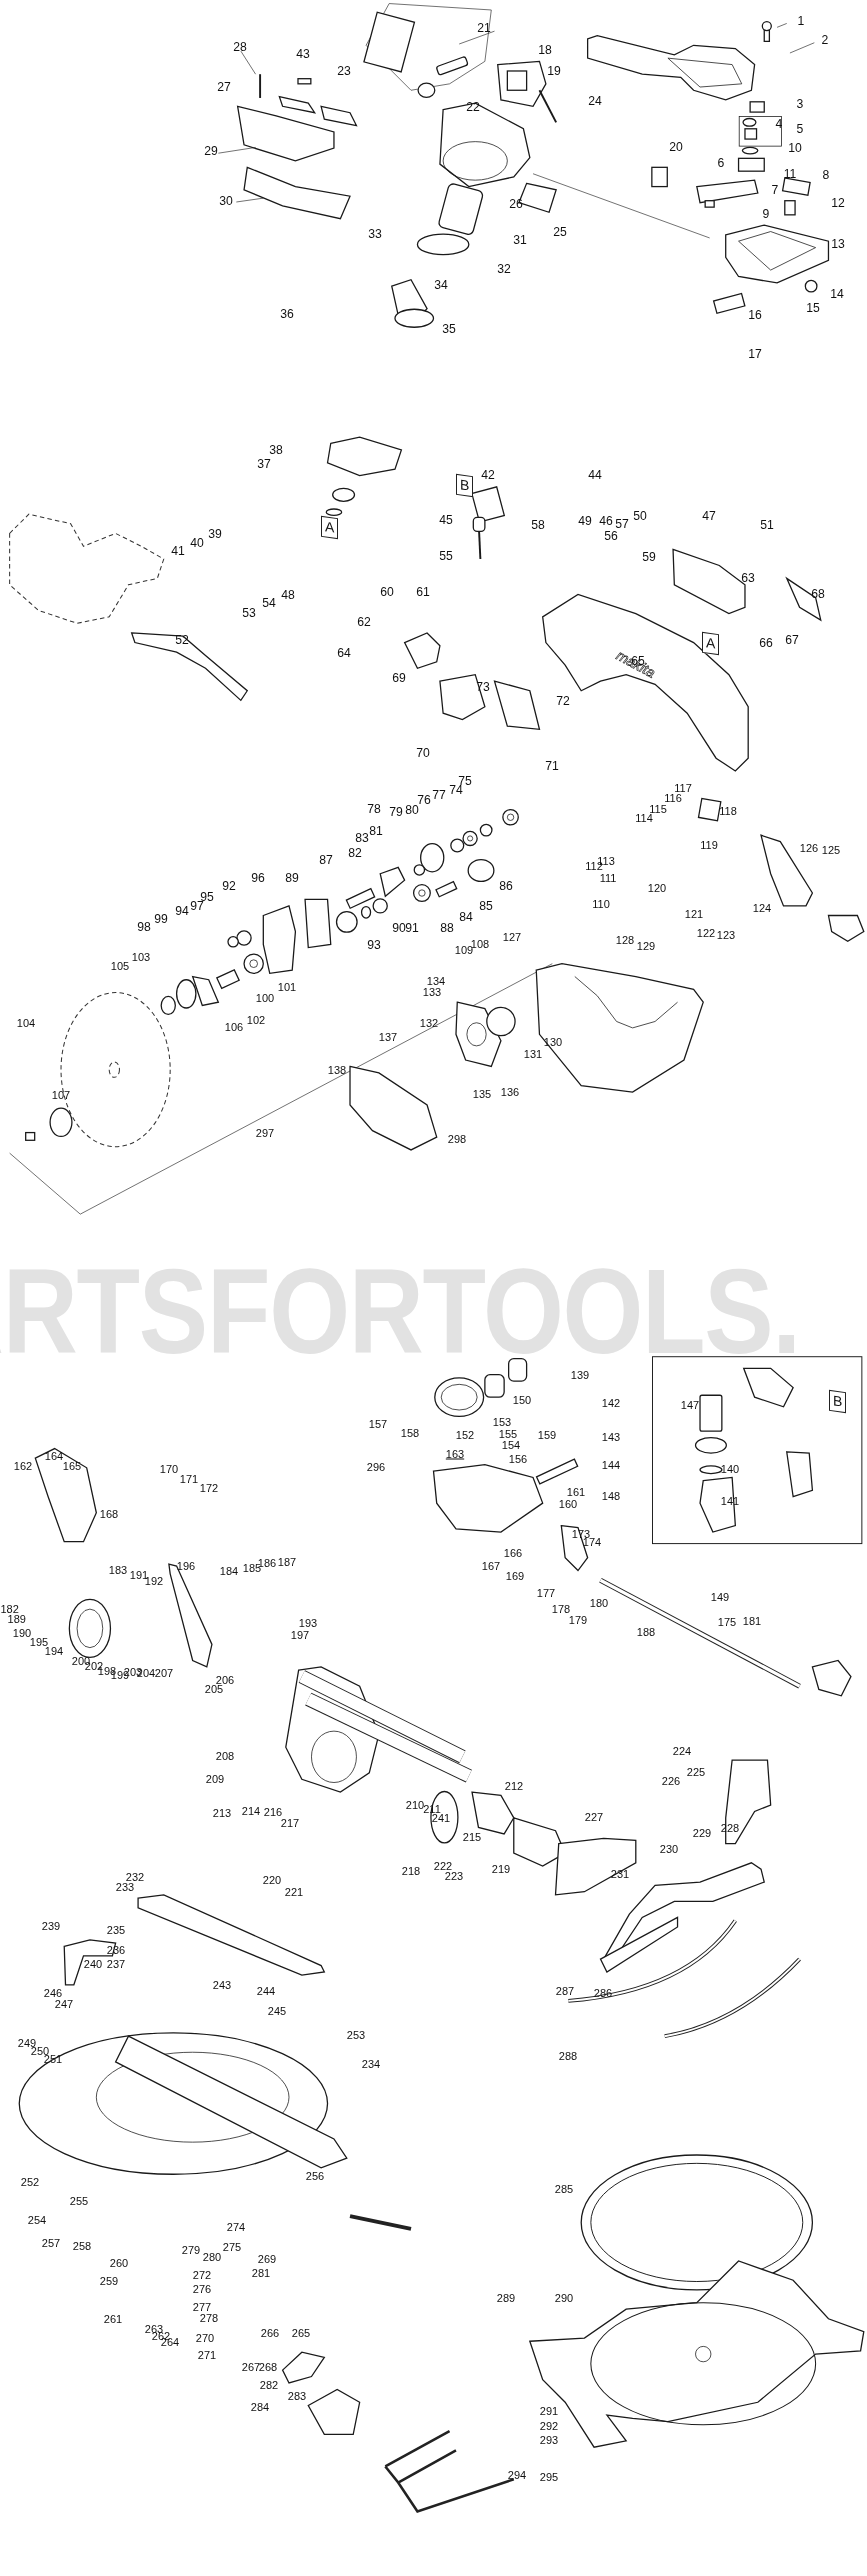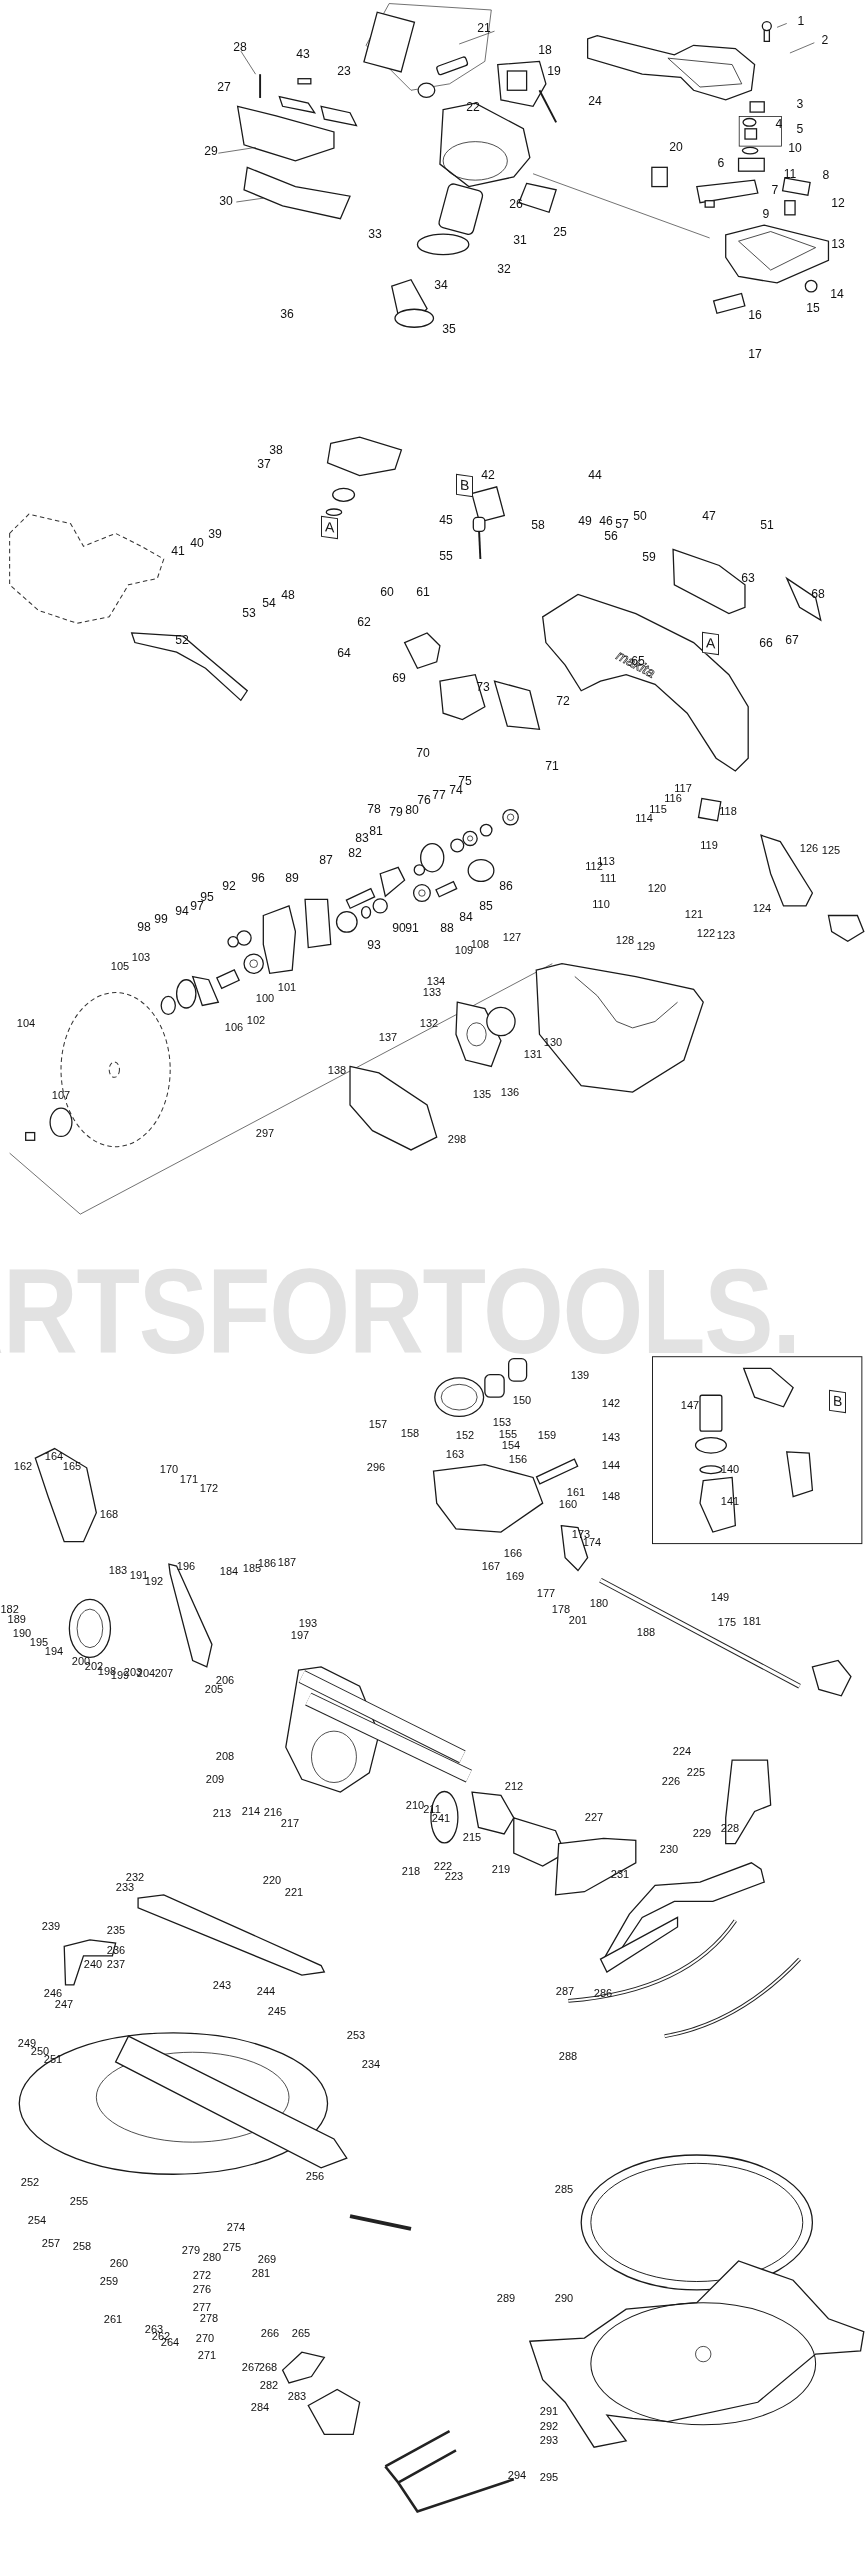--- a/index.html
+++ b/index.html
@@ -409,36 +409,36 @@
     <div class="callout small" style="left: 502px; top: 1422px;">153</div>
     <div class="callout small" style="left: 511px; top: 1445px;">154</div>
     <div class="callout small" style="left: 508px; top: 1434px;">155</div>
     <div class="callout small" style="left: 518px; top: 1459px;">156</div>
     <div class="callout small" style="left: 378px; top: 1424px;">157</div>
     <div class="callout small" style="left: 410px; top: 1433px;">158</div>
     <div class="callout small" style="left: 547px; top: 1435px;">159</div>
     <div class="callout small" style="left: 568px; top: 1504px;">160</div>
     <div class="callout small" style="left: 576px; top: 1492px;">161</div>
     <div class="callout small" style="left: 23px; top: 1466px;">162</div>
-    <div class="callout small" style="left: 455px; top: 1454px;">163</div>
+    <div class="callout small" style="left: 455px; top: 1454px; text-decoration: underline;">163</div>
     <div class="callout small" style="left: 54px; top: 1456px;">164</div>
     <div class="callout small" style="left: 72px; top: 1466px;">165</div>
     <div class="callout small" style="left: 513px; top: 1553px;">166</div>
     <div class="callout small" style="left: 491px; top: 1566px;">167</div>
     <div class="callout small" style="left: 109px; top: 1514px;">168</div>
     <div class="callout small" style="left: 515px; top: 1576px;">169</div>
     <div class="callout small" style="left: 169px; top: 1469px;">170</div>
     <div class="callout small" style="left: 189px; top: 1479px;">171</div>
     <div class="callout small" style="left: 209px; top: 1488px;">172</div>
     <div class="callout small" style="left: 581px; top: 1534px;">173</div>
     <div class="callout small" style="left: 592px; top: 1542px;">174</div>
     <div class="callout small" style="left: 727px; top: 1622px;">175</div>
     <div class="callout small" style="left: 546px; top: 1593px;">177</div>
     <div class="callout small" style="left: 561px; top: 1609px;">178</div>
-    <div class="callout small" style="left: 578px; top: 1620px;">201</div>
+    <div class="callout small" style="left: 578px; top: 1620px;">179</div>
     <div class="callout small" style="left: 599px; top: 1603px;">180</div>
     <div class="callout small" style="left: 752px; top: 1621px;">181</div>
     <div class="callout small" style="left: 9.6px; top: 1609px;">182</div>
     <div class="callout small" style="left: 118px; top: 1570px;">183</div>
     <div class="callout small" style="left: 229px; top: 1571px;">184</div>
     <div class="callout small" style="left: 252px; top: 1568px;">185</div>
     <div class="callout small" style="left: 267px; top: 1563px;">186</div>
     <div class="callout small" style="left: 287px; top: 1562px;">187</div>
     <div class="callout small" style="left: 646px; top: 1632px;">188</div>
     <div class="callout small" style="left: 16.7px; top: 1619px;">189</div>

